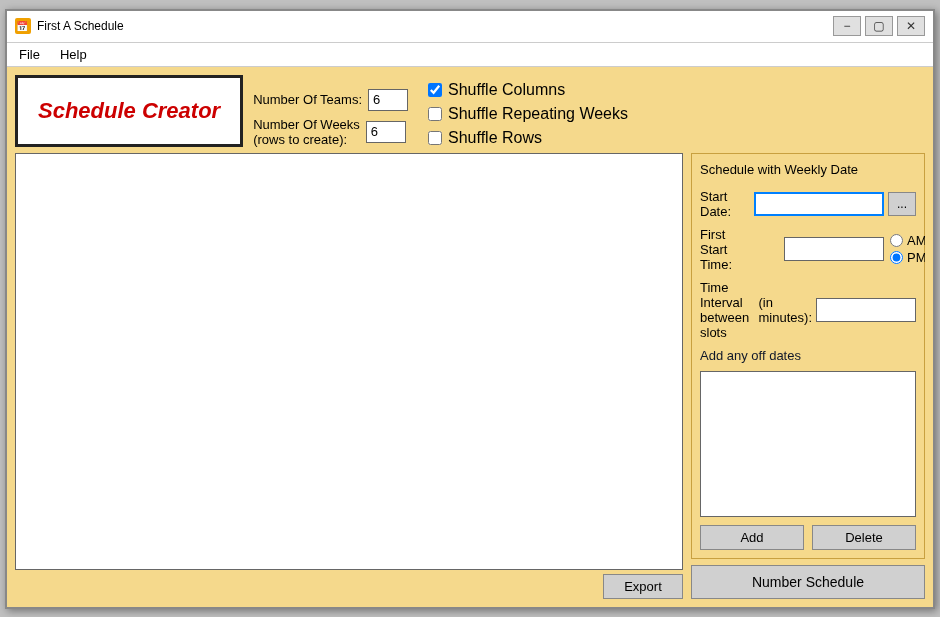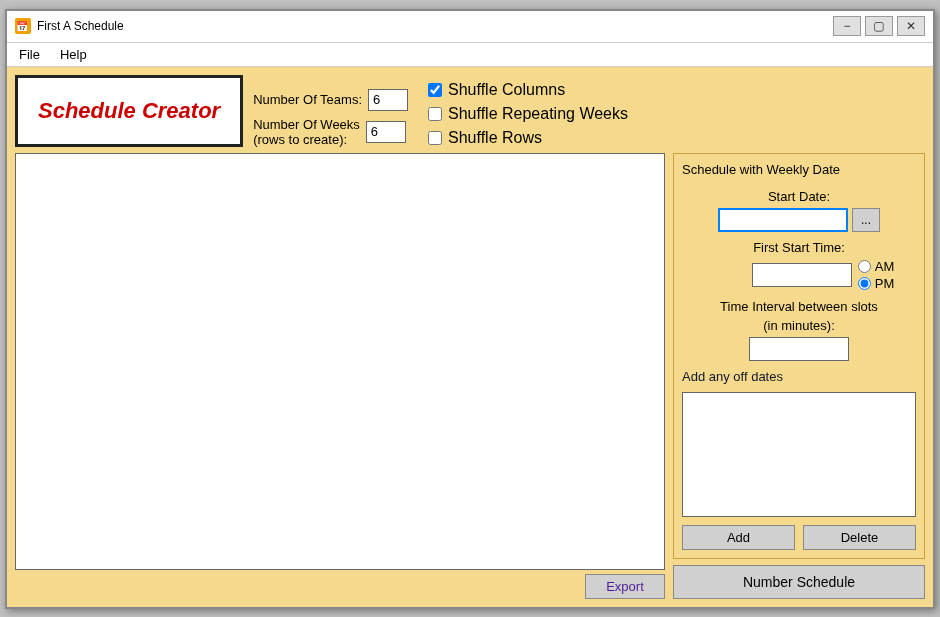--- a/index.html
+++ b/index.html
@@ -219,26 +219,26 @@
       justify-content: flex-end;
       flex-shrink: 0;
     }
 
     .export-btn {
       background: #d0d0d0;
       border: 1px solid #888;
       padding: 4px 20px;
       cursor: pointer;
       font-size: 13px;
-      color: #4c1d95;
+      color: #000000;
       min-width: 80px;
     }
 
     .right-panel {
-      width: 252px;
+      width: 234px;
       background: #f5d98c;
       display: flex;
       flex-direction: column;
       gap: 6px;
       flex-shrink: 0;
     }
 
     .right-panel-inner {
       background: #f5d98c;
       border: 1px solid #c8a040;
@@ -251,21 +251,21 @@
 
     .section-title {
       font-size: 13px;
       font-weight: normal;
       color: #000;
       margin-bottom: 4px;
     }
 
     .field-group {
       display: flex;
-      flex-direction: column;
+      flex-direction: row;
       align-items: center;
       gap: 4px;
     }
 
     .field-group label {
       font-size: 13px;
       color: #000;
     }
 
     .date-row {

